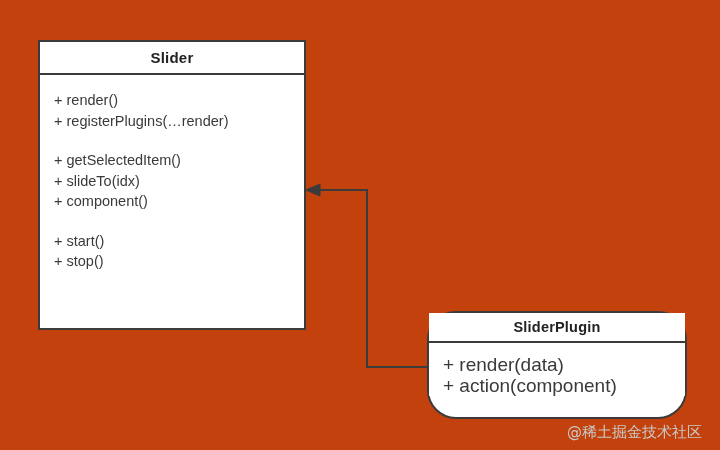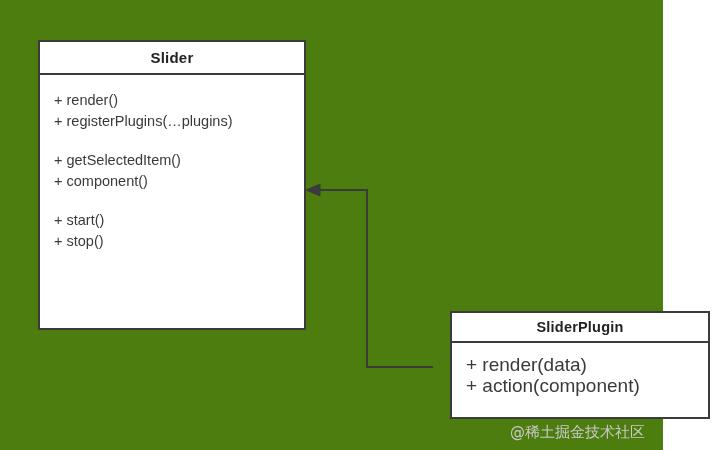--- a/index.html
+++ b/index.html
@@ -8,23 +8,23 @@
   }
   body {
     width: 720px;
     height: 450px;
     background: #ffffff;
     font-family: "Liberation Sans", "DejaVu Sans", sans-serif;
     overflow: hidden;
   }
   #canvas {
     position: relative;
-    width: 663px;
+    width: 720px;
     height: 450px;
-    background: #4d7c0f;
+    background: #c2410c;
   }
 
   
   .uml-class {
     position: absolute;
     background: #ffffff;
     border: 2px solid #3b3b3b;
     box-sizing: border-box;
   }
   .uml-title-bar {
@@ -75,24 +75,25 @@
   #slider-class .uml-member {
     font-size: 14.5px;
     line-height: 20.5px;
   }
   #slider-class .uml-gap {
     height: 19px;
   }
 
   
   #sliderplugin-class {
-    left: 450px;
+    left: 427px;
     top: 311px;
     width: 260px;
     height: 108px;
+    border-radius: 29px;
   }
   #sliderplugin-class .uml-title-bar {
     height: 30px;
   }
   #sliderplugin-class .uml-title {
     font-size: 14.5px;
   }
   #sliderplugin-class .uml-body {
     padding: 12px 0 0 14px;
   }
@@ -132,25 +133,26 @@
     <polygon points="306,190 320,184 320,196" fill="#3b3b3b" stroke="#3b3b3b" stroke-width="1"></polygon>
   </svg>
 
   <div class="uml-class" id="slider-class">
     <div class="uml-title-bar">
       <span class="uml-title">Slider</span>
     </div>
     <div class="uml-body">
       <div class="uml-group">
         <div class="uml-member">+ render()</div>
-        <div class="uml-member">+ registerPlugins(…plugins)</div>
+        <div class="uml-member">+ registerPlugins(…render)</div>
       </div>
       <span class="uml-gap"></span>
       <div class="uml-group">
         <div class="uml-member">+ getSelectedItem()</div>
+        <div class="uml-member">+ slideTo(idx)</div>
         <div class="uml-member">+ component()</div>
       </div>
       <span class="uml-gap"></span>
       <div class="uml-group">
         <div class="uml-member">+ start()</div>
         <div class="uml-member">+ stop()</div>
       </div>
     </div>
   </div>
 

